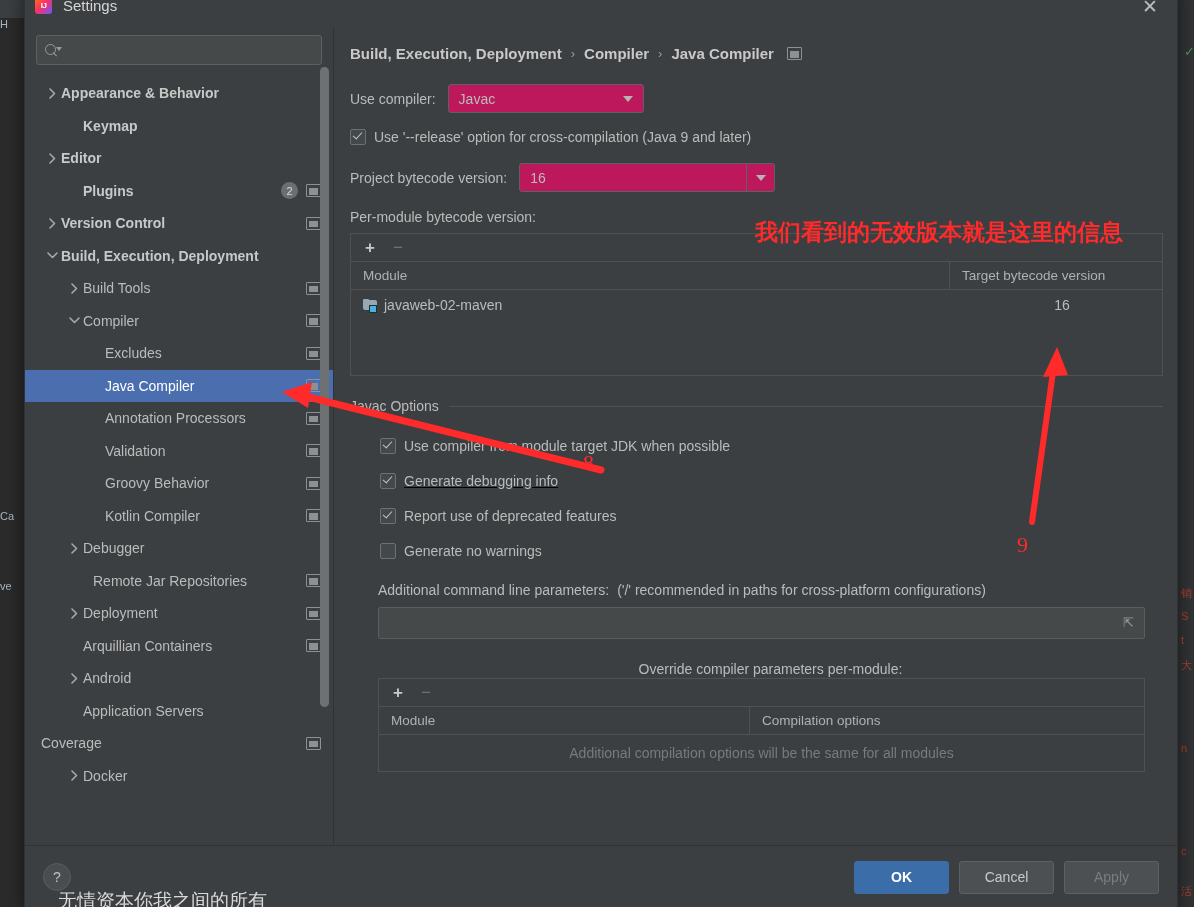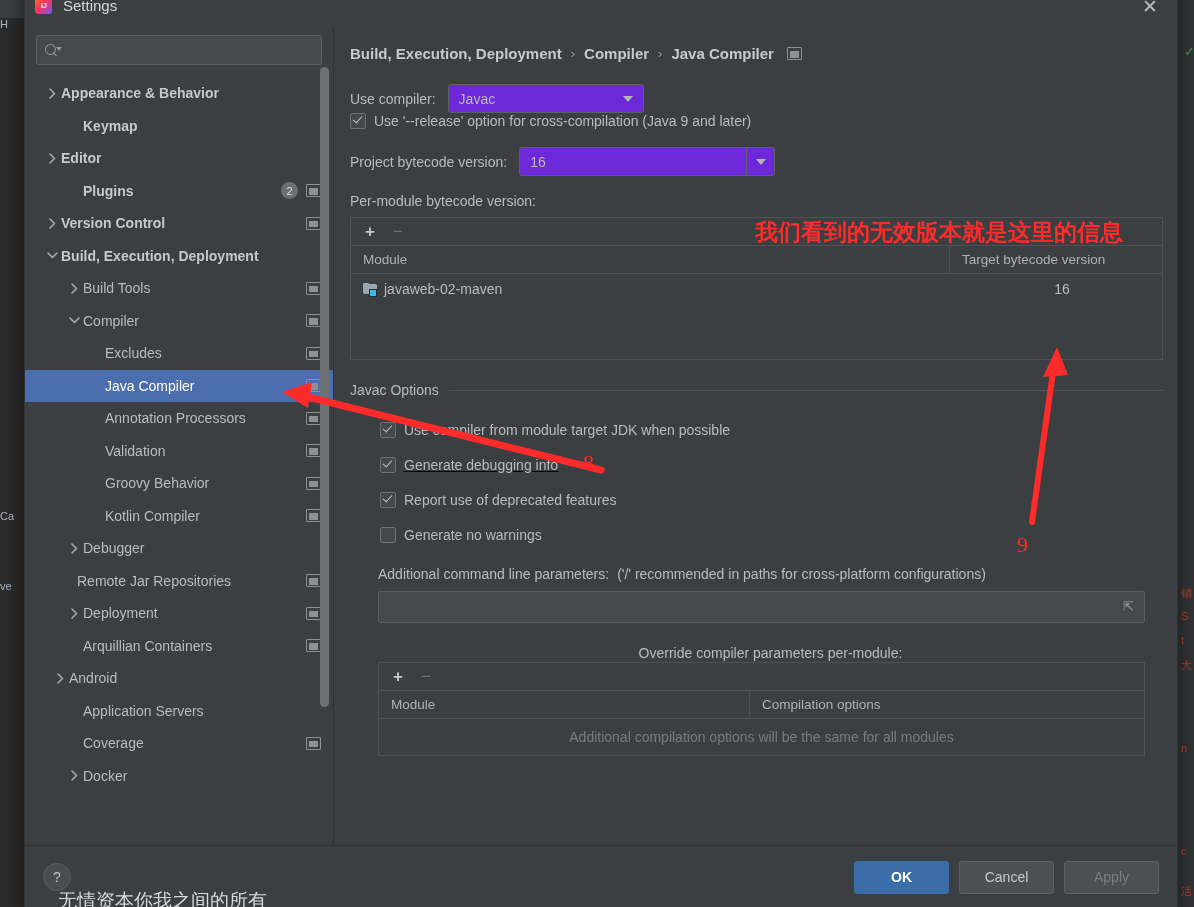--- a/index.html
+++ b/index.html
@@ -203,21 +203,21 @@
   .bc-icon::after {
     content: ""; position: absolute; left: 2px; top: 3px; right: 2px; bottom: 1.5px;
     background: #8d9194;
   }
 
   .row { display: flex; align-items: center; }
   .lbl { color: #bbbbbb; font-size: 14px; }
 
   .combo {
     height: 27px;
-    background: #6d28d9;
+    background: #be185d;
     border: 1px solid #5e6162;
     border-radius: 3px;
     display: flex; align-items: center;
     color: #bbbbbb; font-size: 14px;
     padding-left: 10px;
     position: relative;
     gap: 13px;
   }
   .combo .arrow {
     margin-left: auto; margin-right: 10px;
@@ -504,52 +504,52 @@
               <span class="proj-icon"></span>
             </div>
             <div class="tree-row" style="padding-left: 42px;">
               <span class="twisty">
                 <svg width="7" height="11" viewBox="0 0 7 11">
                   <path d="M1 1 L5.5 5.5 L1 10" stroke="#a7a7a7" stroke-width="1.6" fill="none" stroke-linecap="round" stroke-linejoin="round"></path>
                 </svg>
               </span>
               <span class="tree-label">Debugger</span>
             </div>
-            <div class="tree-row" style="padding-left: 36px; justify-content: space-between;">
+            <div class="tree-row" style="padding-left: 52px; justify-content: space-between;">
               <span class="twisty"></span>
               <span class="tree-label">Remote Jar Repositories</span>
               <span class="proj-icon"></span>
             </div>
             <div class="tree-row" style="padding-left: 42px;">
               <span class="twisty">
                 <svg width="7" height="11" viewBox="0 0 7 11">
                   <path d="M1 1 L5.5 5.5 L1 10" stroke="#a7a7a7" stroke-width="1.6" fill="none" stroke-linecap="round" stroke-linejoin="round"></path>
                 </svg>
               </span>
               <span class="tree-label">Deployment</span>
               <span class="proj-icon"></span>
             </div>
             <div class="tree-row" style="padding-left: 42px;">
               <span class="twisty"></span>
               <span class="tree-label">Arquillian Containers</span>
               <span class="proj-icon"></span>
             </div>
-            <div class="tree-row" style="padding-left: 28px; text-align: center;">
+            <div class="tree-row" style="padding-left: 42px; text-align: center;">
               <span class="twisty">
                 <svg width="7" height="11" viewBox="0 0 7 11">
                   <path d="M1 1 L5.5 5.5 L1 10" stroke="#a7a7a7" stroke-width="1.6" fill="none" stroke-linecap="round" stroke-linejoin="round"></path>
                 </svg>
               </span>
               <span class="tree-label">Android</span>
             </div>
             <div class="tree-row" style="padding-left: 42px;">
               <span class="twisty"></span>
               <span class="tree-label">Application Servers</span>
             </div>
-            <div class="tree-row" style="padding-left: 42px;">
+            <div class="tree-row" style="">
               <span class="twisty"></span>
               <span class="tree-label">Coverage</span>
               <span class="proj-icon"></span>
             </div>
             <div class="tree-row" style="padding-left: 42px;">
               <span class="twisty">
                 <svg width="7" height="11" viewBox="0 0 7 11">
                   <path d="M1 1 L5.5 5.5 L1 10" stroke="#a7a7a7" stroke-width="1.6" fill="none" stroke-linecap="round" stroke-linejoin="round"></path>
                 </svg>
               </span>
@@ -563,21 +563,21 @@
 
         <div class="breadcrumb">
           <span>Build, Execution, Deployment</span>
           <span class="bc-sep">›</span>
           <span>Compiler</span>
           <span class="bc-sep">›</span>
           <span>Java Compiler</span>
           <span class="bc-icon"></span>
         </div>
 
-        <div class="row" style="">
+        <div class="row" style="margin-bottom:16px;">
           <span class="lbl">Use compiler:</span>
           <div class="combo" style="width:184px;margin-left:12px;">
             <span>Javac</span>
             <span class="arrow"></span>
           </div>
         </div>
 
         <div class="row" style="margin-bottom:18px;">
           <span class="cb checked"></span>
           <span class="lbl">Use '--release' option for cross-compilation (Java 9 and later)</span>

